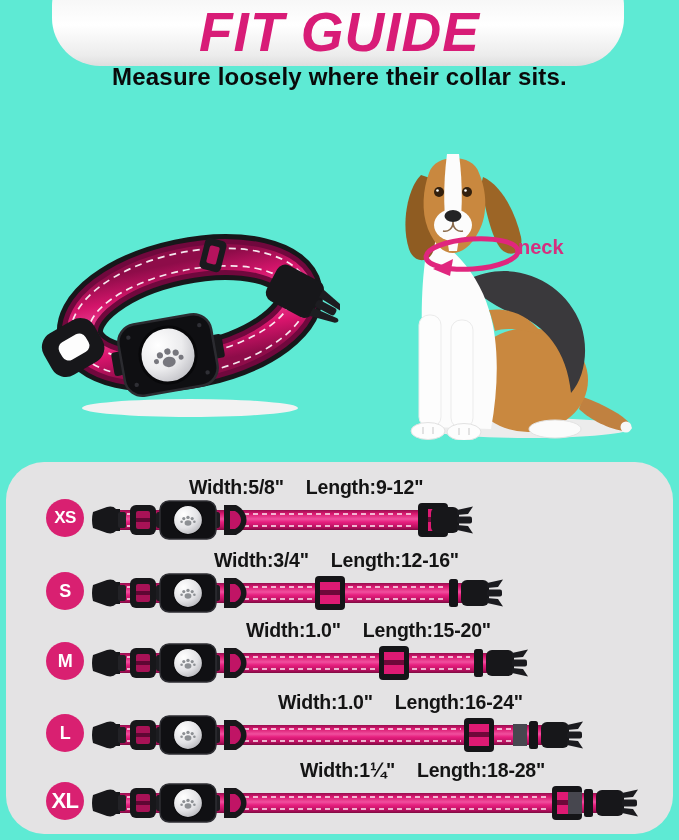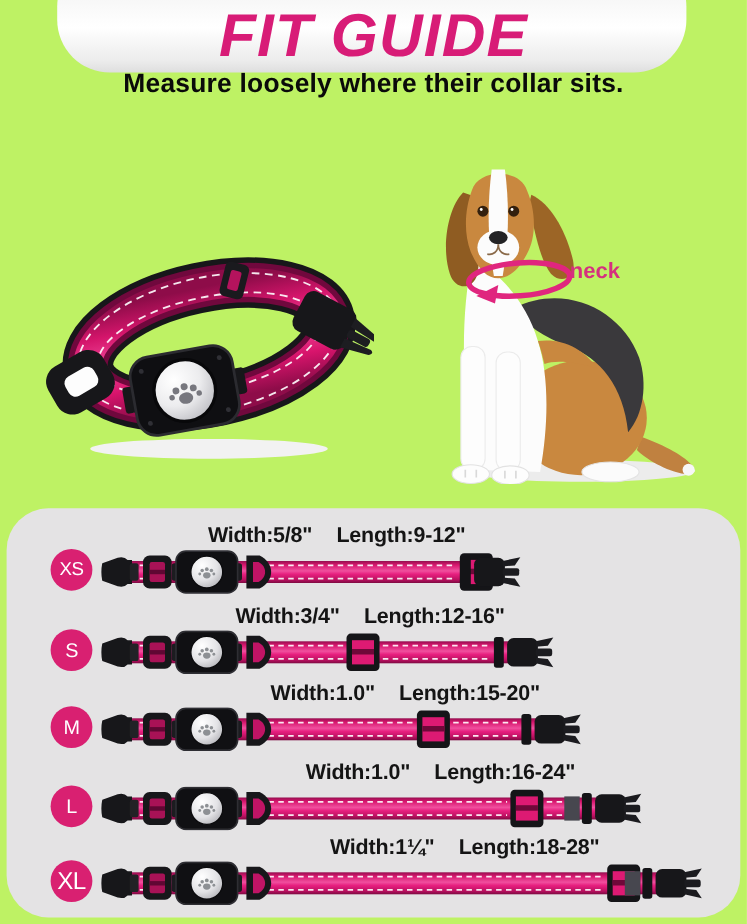--- a/index.html
+++ b/index.html
@@ -1,17 +1,17 @@
 <!DOCTYPE html>
 <html><head>
 <meta charset="utf-8">
 <style>
   html,body{margin:0;padding:0;background:#ffffff;}
   #stage{
-    position:relative;width:679px;height:840px;background:#bef264;overflow:hidden;
+    position:relative;width:679px;height:840px;background:#5eead4;overflow:hidden;
     font-family:"Liberation Sans",sans-serif;
   }
   
   .title-band{
     position:absolute;left:52px;right:55px;top:-42px;height:108px;border-radius:48px;
     background:linear-gradient(180deg,#e6e6e6 0%,#f7f7f7 38%,#ffffff 62%,#ececec 90%,#dedede 100%);
   }
   .title{
     position:absolute;top:0px;left:0;width:100%;margin:0;text-align:center;
     font-size:55px;font-weight:bold;font-style:italic;letter-spacing:1px;color:#d81c77;
@@ -27,21 +27,21 @@
     position:absolute;left:518px;top:236px;font-size:20px;font-weight:bold;color:#d5307f;text-align:right;
   }
   
   .panel{
     position:absolute;left:6px;top:462px;width:667px;height:372px;
     background:#e4e3e4;border-radius:38px;
   }
   .size-row{position:absolute;left:0;right:0;height:70px;}
   .badge{
     position:absolute;left:40px;top:23px;width:38px;height:38px;border-radius:50%;
-    background:#d92071;color:#ffffff;font-weight:normal;font-size:18px;
+    background:#d92071;color:#ffffff;font-weight:bold;font-size:18px;
     display:flex;align-items:center;justify-content:center;letter-spacing:-0.5px;
   }
   .row-labels{
     position:absolute;top:0;display:flex;gap:22px;white-space:nowrap;
     font-size:19.5px;font-weight:bold;color:#141414;letter-spacing:-0.2px;
   }
   .rowcollar{position:absolute;top:24px;left:86px;height:40px;}
 </style>
 </head>
 <body>

